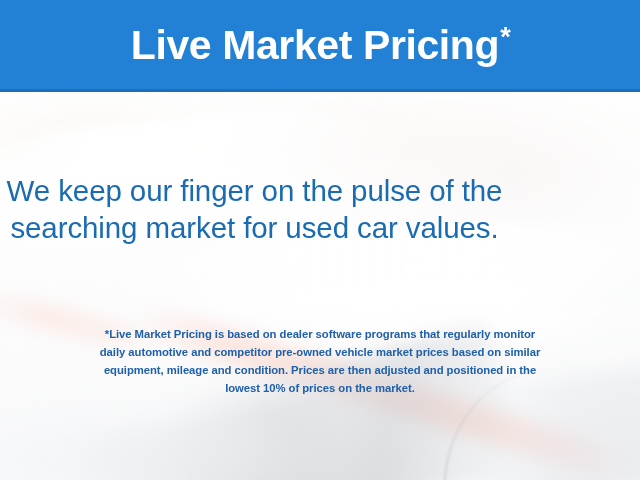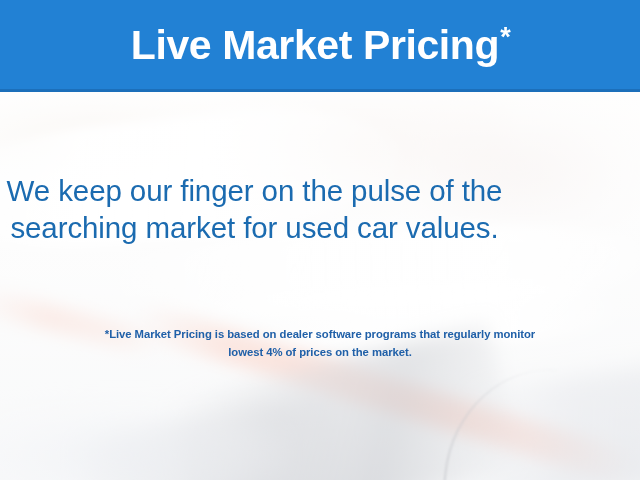--- a/index.html
+++ b/index.html
@@ -244,16 +244,18 @@
     <div class="header-title"><span>Live Market Pricing</span><span class="star">*</span></div>
   </div>
 
   <div class="headline">
     <span class="ln">We keep our finger on the pulse of the</span>
     <span class="ln">searching market for used car values.</span>
   </div>
 
   <div class="fineprint">
     <span class="ln">*Live Market Pricing is based on dealer software programs that regularly monitor</span>
-    <span class="ln">lowest 4% of prices on the market.</span>
+    <span class="ln">daily automotive and competitor pre-owned vehicle market prices based on similar</span>
+    <span class="ln">equipment, mileage and condition. Prices are then adjusted and positioned in the</span>
+    <span class="ln">lowest 10% of prices on the market.</span>
   </div>
 
 </div>
 
 </body></html>

